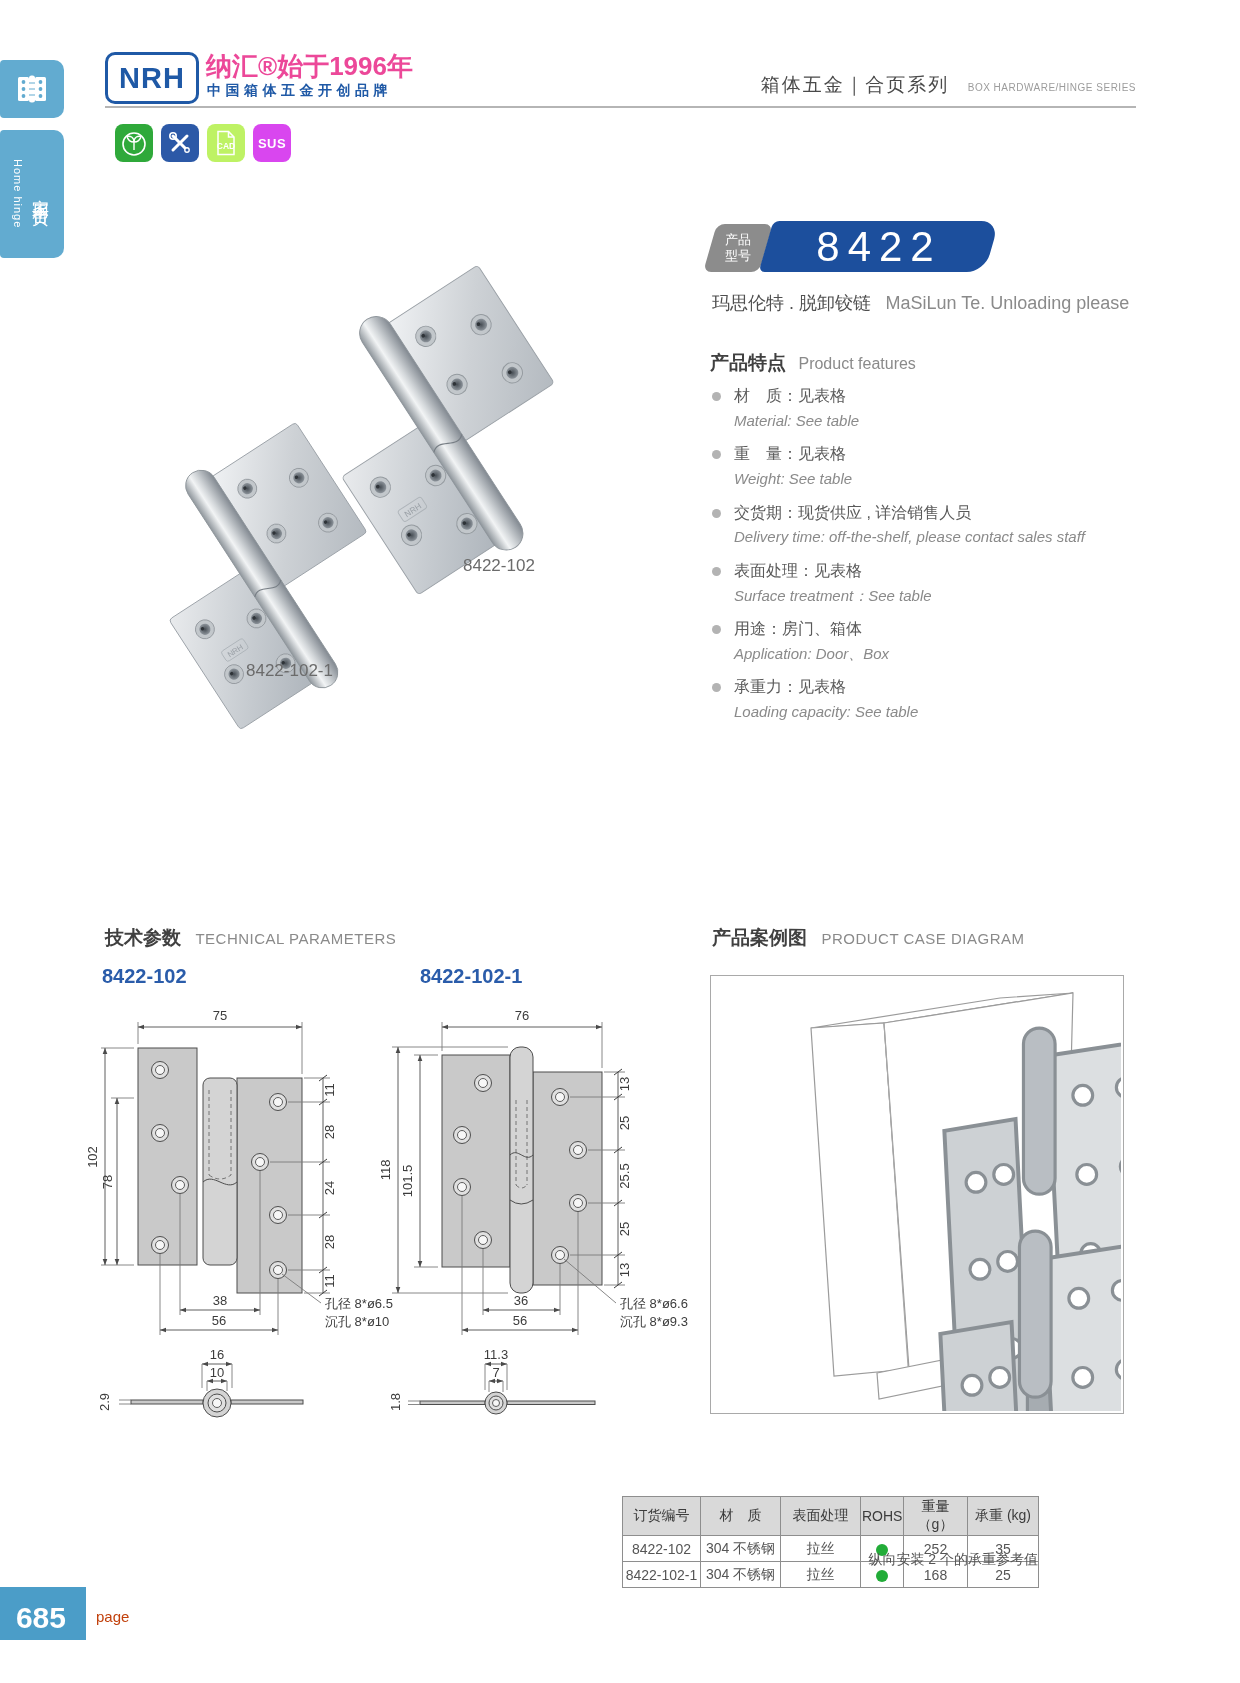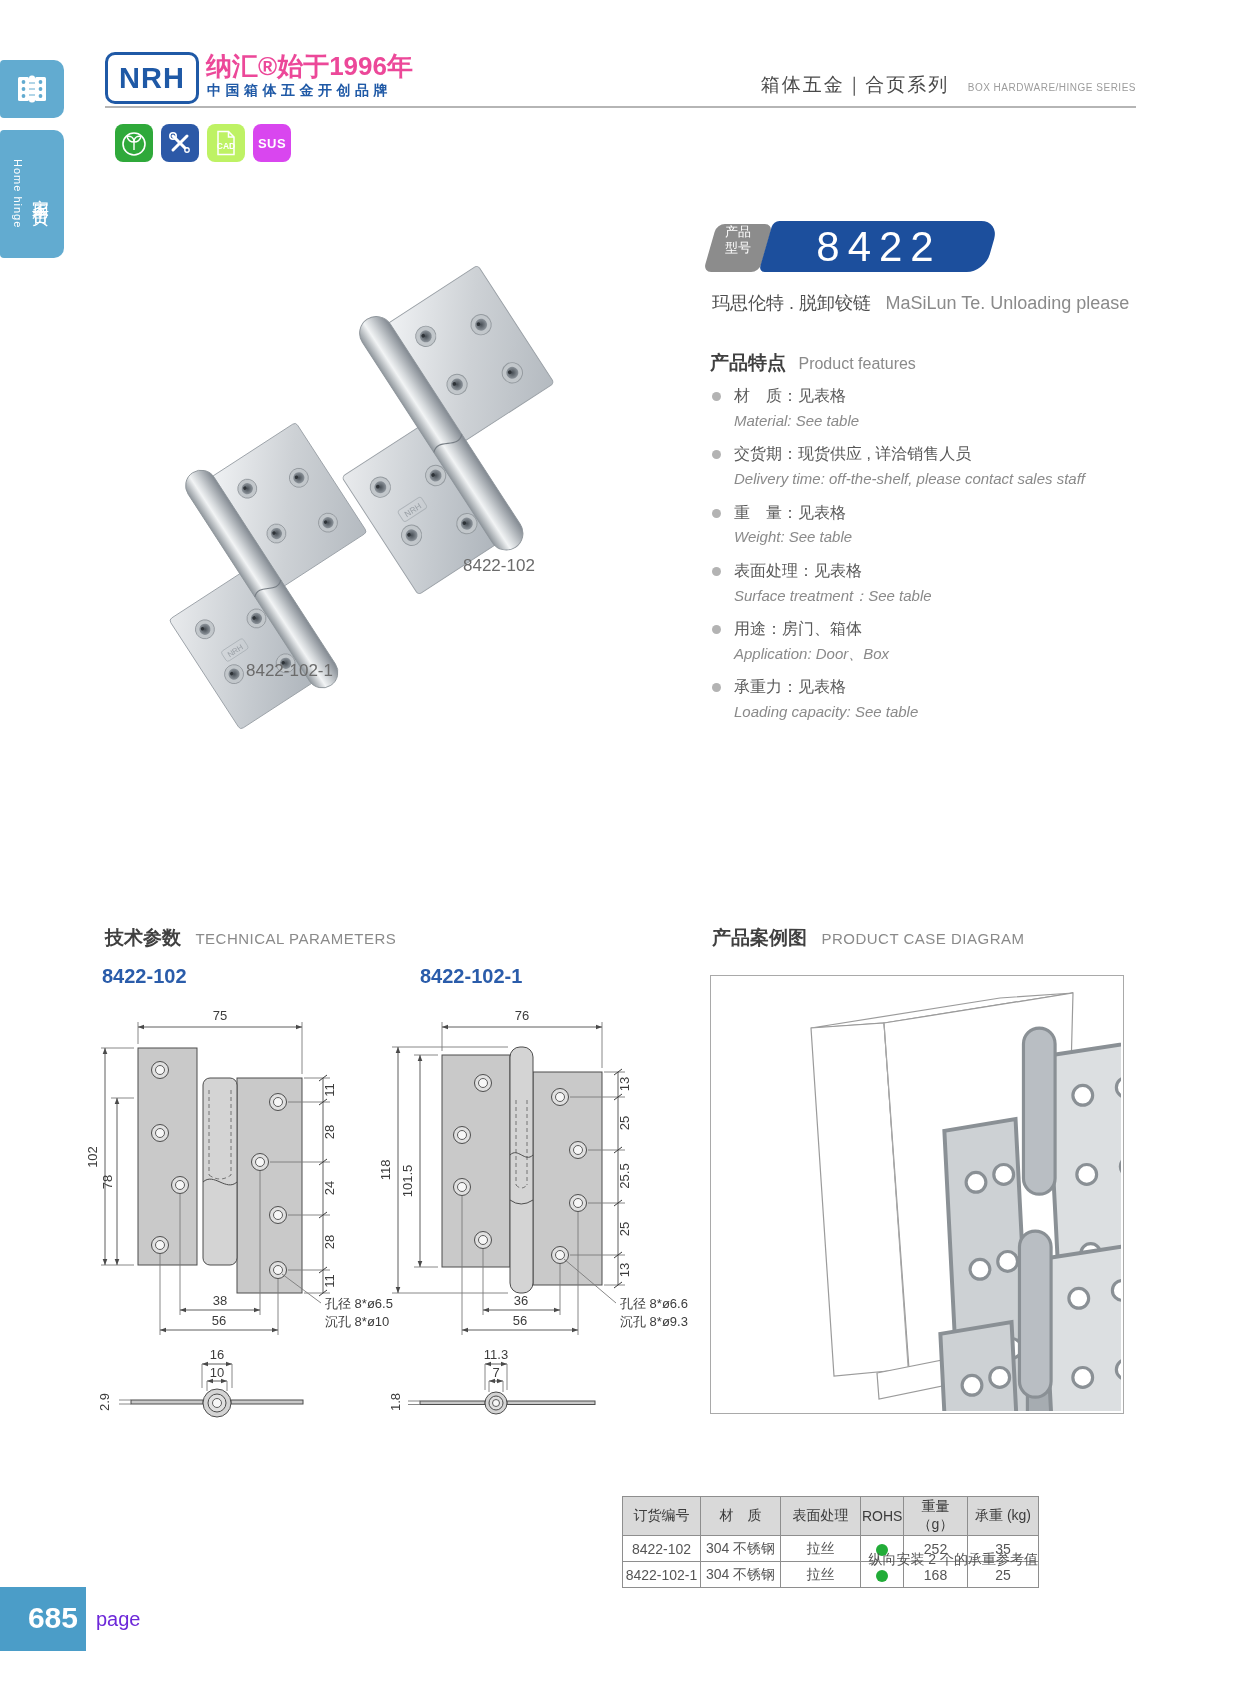--- a/index.html
+++ b/index.html
@@ -27,21 +27,21 @@
   
   .side-tab{left:0;width:64px;background:#62abd0;border-radius:4px 10px 10px 4px;}
   .side-tab1{top:60px;height:58px;display:flex;align-items:center;justify-content:center;}
   .side-tab2{top:130px;height:128px;display:flex;align-items:center;justify-content:center;gap:5px;}
   .v-cn{writing-mode:vertical-rl;color:#fff;font-size:17px;letter-spacing:4px;}
   .v-en{writing-mode:vertical-rl;color:#fff;font-size:11px;letter-spacing:1px;}
 
   
   .badge-gray{left:710px;top:224px;width:56px;height:48px;}
   .badge-gray .bg{position:absolute;inset:0;background:#8c8c8c;border-radius:8px;transform:skewX(-16deg);}
-  .badge-gray .label{position:relative;color:#fff;font-size:13px;line-height:1.25;text-align:center;}
+  .badge-gray .label{position:relative;color:#fff;font-size:13px;line-height:1.25;text-align:center;padding-top:8px;}
   .badge-blue{left:766px;top:221px;width:226px;height:51px;}
   .badge-blue .bg{position:absolute;inset:0;background:#1c4f9d;border-radius:6px 18px 18px 6px;transform:skewX(-16deg);}
   .badge-blue .label{position:relative;color:#fff;font-size:42px;font-weight:500;letter-spacing:8px;
                      text-align:center;line-height:51px;}
   .subtitle{left:712px;top:291px;}
   .subtitle-cn{font-size:18px;color:#4f4f4f;}
   .subtitle-en{font-size:18px;color:#8a8a8a;margin-left:10px;}
 
   
   .feat-head{left:710px;top:350px;}
@@ -84,23 +84,23 @@
 
   
   .spec-table{left:622px;top:1496px;border-collapse:collapse;table-layout:fixed;width:416px;}
   .spec-table th,.spec-table td{border:1.5px solid #8e8e8e;text-align:center;font-weight:normal;}
   .spec-table th{background:#d9d9d9;height:27px;font-size:14px;color:#3c3c3c;}
   .spec-table td{height:23px;font-size:14px;color:#555;background:#fff;}
   .rohs-dot{display:inline-block;width:12px;height:12px;border-radius:50%;background:#22ac38;vertical-align:middle;}
   .footnote{left:622px;top:1551px;width:416px;text-align:right;font-size:14px;color:#555;}
 
   
-  .page-box{left:0;top:1587px;width:86px;height:64px;background:#4b9dc8;color:#fff;
-            font-size:30px;font-weight:bold;text-align:right;line-height:61px;padding-right:8px;box-sizing:border-box;}
-  .page-word{left:96px;top:1608px;font-size:20px;color:#6d28d9;}
+  .page-box{left:0;top:1587px;width:86px;height:53px;background:#4b9dc8;color:#fff;
+            font-size:30px;font-weight:bold;text-align:right;line-height:61px;padding-right:20px;box-sizing:border-box;}
+  .page-word{left:96px;top:1608px;font-size:15px;color:#c2410c;}
 </style>
 </head>
 <body>
 
 <svg style="position:absolute;width:0;height:0" aria-hidden="true">
   <defs>
     <marker id="arw" viewBox="0 0 10 10" refX="9" refY="5" markerWidth="7" markerHeight="7" orient="auto-start-reverse">
       <path d="M0 1.5 L9 5 L0 8.5 z" fill="#4a4a4a"></path>
     </marker>
     <linearGradient id="gPlate" x1="0" y1="0" x2="1" y2="1">
@@ -284,27 +284,27 @@
     <span class="feat-head-en">Product features</span>
   </div>
   <div class="abs feat-list">
     <div class="feat-item">
       <span class="feat-dot"></span>
       <div class="feat-cn">材　质：见表格</div>
       <div class="feat-en">Material: See table</div>
     </div>
     <div class="feat-item">
       <span class="feat-dot"></span>
+      <div class="feat-cn">重　量：见表格</div>
+      <div class="feat-en">Weight: See table</div>
+    </div>
+    <div class="feat-item">
+      <span class="feat-dot"></span>
       <div class="feat-cn">交货期：现货供应 , 详洽销售人员</div>
       <div class="feat-en">Delivery time: off-the-shelf, please contact sales staff</div>
-    </div>
-    <div class="feat-item">
-      <span class="feat-dot"></span>
-      <div class="feat-cn">重　量：见表格</div>
-      <div class="feat-en">Weight: See table</div>
     </div>
     <div class="feat-item">
       <span class="feat-dot"></span>
       <div class="feat-cn">表面处理：见表格</div>
       <div class="feat-en">Surface treatment：See table</div>
     </div>
     <div class="feat-item">
       <span class="feat-dot"></span>
       <div class="feat-cn">用途：房门、箱体</div>
       <div class="feat-en">Application: Door、Box</div>

